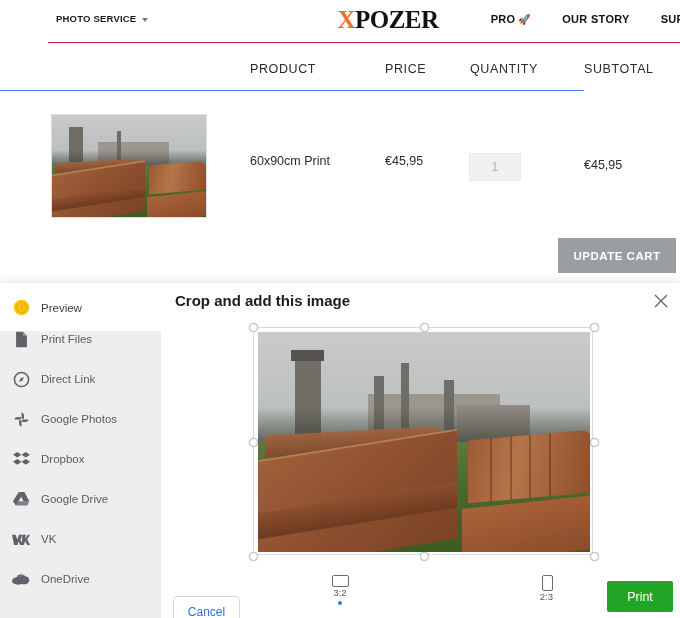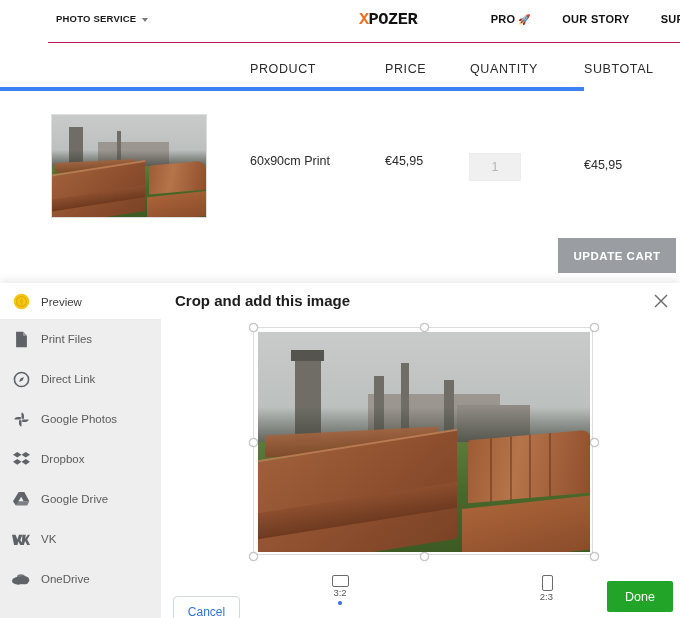--- a/index.html
+++ b/index.html
@@ -28,43 +28,43 @@
   .chev {
     width: 0; height: 0;
     border-left: 3.5px solid transparent;
     border-right: 3.5px solid transparent;
     border-top: 4px solid #7a7a7a;
     margin-top: 2px;
   }
   .logo {
     position: absolute; left: 50%; top: 6px;
     transform: translateX(-50%);
-    font-size: 17px; font-weight: 900;
+    font-size: 25px; font-weight: 900;
     letter-spacing: -0.5px;
-    font-family: Liberation Mono, monospace;
+    font-family: Liberation Serif, serif;
     color: #111111;
     line-height: 28px;
     white-space: nowrap;
   }
   .logo .x { color: #f07022; }
   .main-nav {
     position: absolute; right: 12px; top: 13px;
     display: flex; align-items: center; gap: 31px;
   }
   .main-nav a {
     font-size: 11px; font-weight: bold; letter-spacing: .3px;
     color: #111111; text-decoration: none; white-space: nowrap;
     display: flex; align-items: center; gap: 3px;
   }
   .rocket { font-size: 10px; transform: rotate(0deg); }
 
   
   .cart-head {
     position: absolute; top: 46px; left: 0; width: 584px; height: 45px;
-    border-bottom: 4px solid #3b82f6;
+    border-bottom: 1px solid #3b82f6;
   }
   .cart-head .col {
     position: absolute; top: 16px;
     font-size: 12.5px; letter-spacing: .6px; color: #2b2b2b;
   }
   .c-product  { left: 250px; }
   .c-price    { left: 385px; }
   .c-quantity { left: 470px; text-align: right; }
   .c-subtotal { left: 584px; }
 
@@ -115,21 +115,21 @@
     border-top: 1px solid #e2e2e2;
   }
   .side-item {
     position: absolute; left: 0; width: 161px; height: 40px;
     display: flex; align-items: center; gap: 11px;
     padding-left: 12px;
     font-size: 11.5px; color: #5a5a5a;
     cursor: pointer;
   }
   .side-item.preview {
-    top: -35px; height: 35px;
+    top: -35px; height: 47px;
     background: #ffffff;
     color: #3d3d3d;
     padding-left: 12px;
   }
   .side-icon { width: 18px; height: 18px; display: flex; align-items: center; justify-content: center; }
 
   
   .modal-title {
     position: absolute; left: 175px; top: 292px;
     font-size: 15px; font-weight: bold; color: #1c1c1c;
@@ -444,13 +444,13 @@
   <div class="ratio-label">3:2</div>
   <div class="ratio-dot"></div>
 </div>
 
 <div class="ratio ratio-23">
   <div class="ratio-glyph g-port"></div>
   <div class="ratio-label">2:3</div>
   <div class="ratio-dot off"></div>
 </div>
 
-<button class="btn-done">Done</button>
+<button class="btn-done">Print</button>
 
 </body></html>

